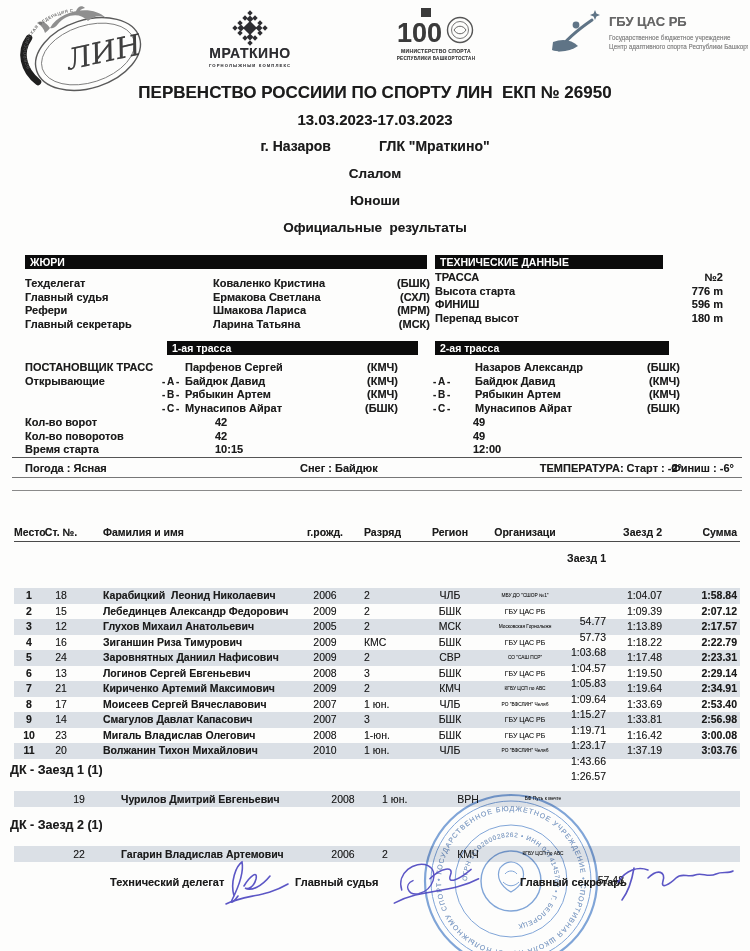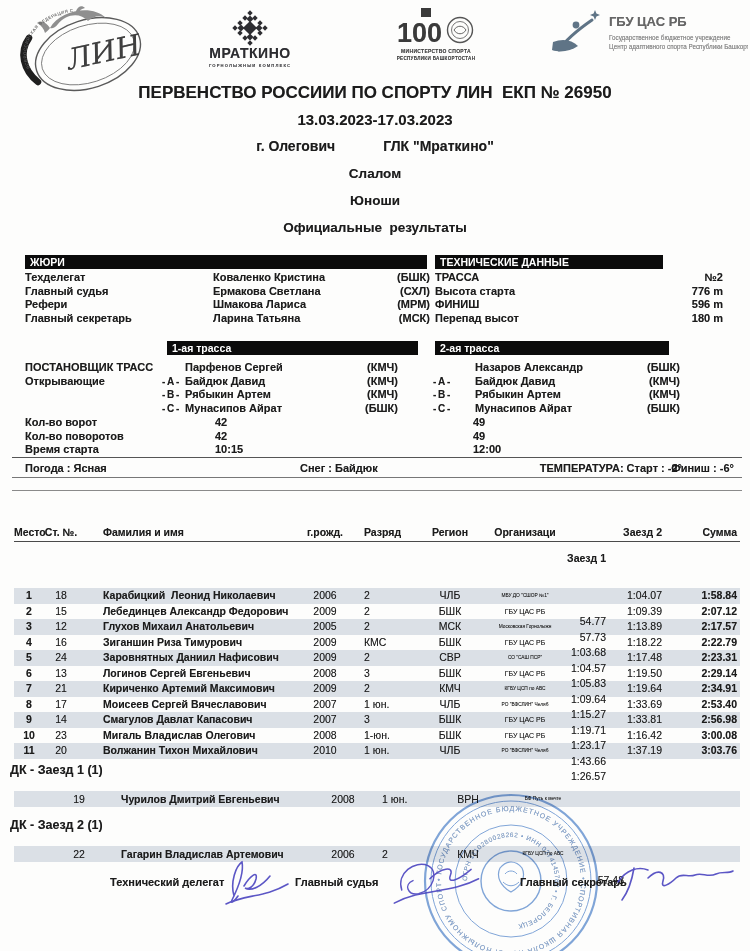--- a/index.html
+++ b/index.html
@@ -25,21 +25,21 @@
   
   .secbar { position:absolute; height:14px; background:#0b0b0b; color:#fff;
             font-size:10.5px; font-weight:bold; line-height:14px; padding-left:5px; }
   #jury-bar   { left:25px;  top:255px; width:402px; }
   #tech-bar   { left:435px; top:255px; width:228px; }
   #course1-bar{ left:167px; top:341px; width:251px; }
   #course2-bar{ left:435px; top:341px; width:234px; }
 
   .info-rows { position:absolute; }
   .info-row { display:flex; line-height:13.5px; font-size:11px; font-weight:bold; white-space:nowrap; }
-  #jury-rows { left:25px; top:271px; width:405px; }
+  #jury-rows { left:25px; top:277px; width:405px; }
   .ir-role { width:188px; }
   .ir-name { flex:1; }
   .ir-code { text-align:right; }
   #tech-rows { left:435px; top:271px; width:288px; }
   .ir-label { flex:1; }
   .ir-value { text-align:right; }
 
   #course-left-labels { left:25px; top:361px; width:140px; }
   #course1-rows { left:162px; top:361px; width:236px; }
   #course2-rows { left:433px; top:361px; width:247px; }
@@ -162,21 +162,21 @@
     </g>
     <text x="66" y="18" font-size="13" font-weight="bold" fill="#666">ГБУ ЦАС РБ</text>
     <text x="66" y="32" font-size="6.3" fill="#8d8d8d">Государственное бюджетное учреждение</text>
     <text x="66" y="40.5" font-size="6.3" fill="#8d8d8d">Центр адаптивного спорта Республики Башкортостан</text>
   </svg>
 
   <div class="titles">
     <div class="t1">ПЕРВЕНСТВО РОССИИИ ПО СПОРТУ ЛИН  ЕКП № 26950</div>
     <div class="t2">13.03.2023-17.03.2023</div>
     <div class="t3">
-      <span>г. Олегович</span><span>ГЛК "Мраткино"</span>
+      <span>г. Назаров</span><span>ГЛК "Мраткино"</span>
     </div>
     <div class="t4">Слалом</div>
     <div class="t4">Юноши</div>
     <div class="t4" style="white-space:pre;">Официальные  результаты</div>
   </div>
 
   <div class="secbar" id="jury-bar">ЖЮРИ</div>
   <div class="info-rows" id="jury-rows">
 
       <div class="info-row">

